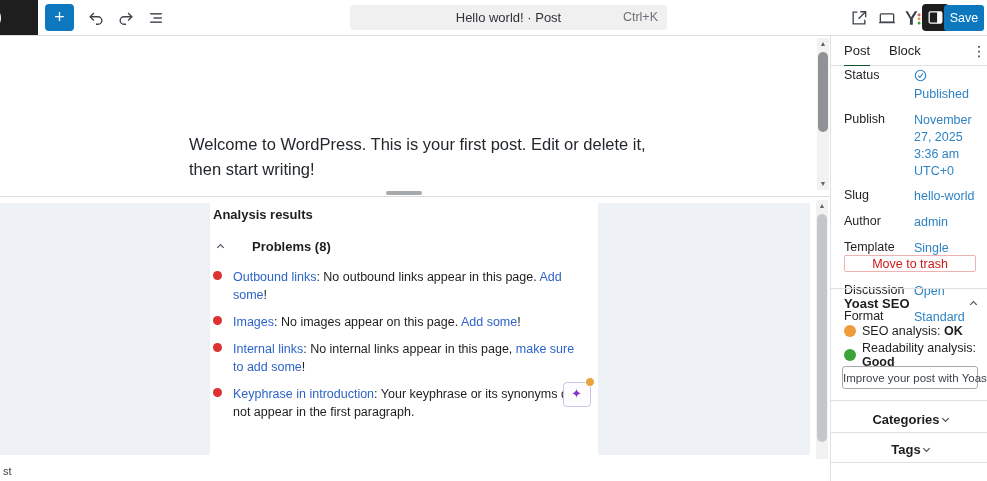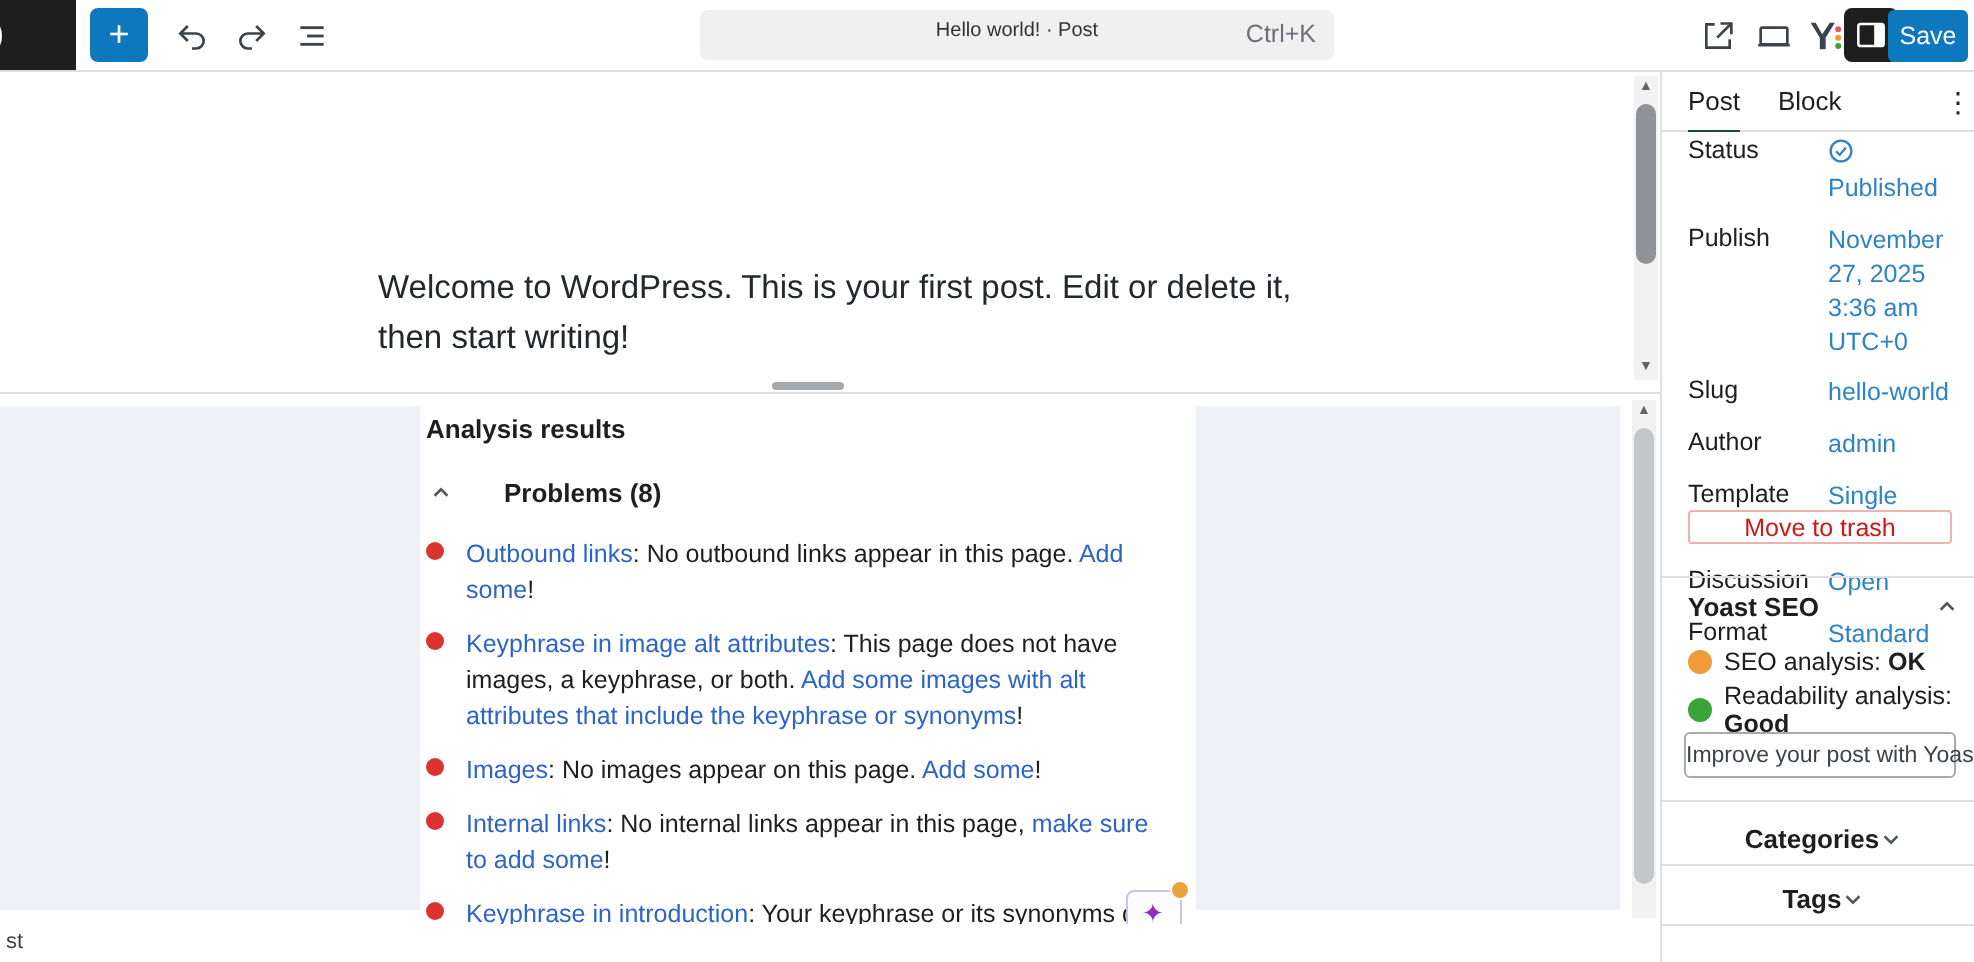--- a/index.html
+++ b/index.html
@@ -11,21 +11,21 @@
   .topbar { position:absolute; top:0; left:0; width:987px; height:36px; background:#fff;
             border-bottom:1px solid #ddd; z-index:30; }
   .logo-btn { position:absolute; left:0; top:0; width:38px; height:35px; background:#1e1e1e; overflow:hidden; cursor:pointer; }
   .logo-circle { position:absolute; left:-23px; top:6px; width:24px; height:24px; border:2px solid #fff; border-radius:50%; }
   .inserter { position:absolute; left:45px; top:4px; width:29px; height:27px; border:none; border-radius:4px;
               background:#0d78be; color:#fff; font-size:18px; line-height:25px; text-align:center; cursor:pointer; }
   .tb-icon { position:absolute; top:8px; width:20px; height:20px; color:#3c434a; cursor:pointer; }
   .tb-icon svg { width:20px; height:20px; display:block; }
   .cmd-bar { position:absolute; left:350px; top:5px; width:317px; height:25px; background:#f0f0f0;
              border-radius:4px; cursor:pointer; }
-  .cmd-title { position:absolute; left:0; right:0; top:5px; text-align:center; font-size:10px; color:#2f3338; }
+  .cmd-title { position:absolute; left:0; right:0; top:5px; text-align:center; font-size:13px; color:#2f3338; }
   .cmd-shortcut { position:absolute; right:9px; top:5px; font-size:12.5px; color:#6c7177; }
   .toggle-sidebar { position:absolute; left:922px; top:4px; width:27px; height:27px; background:#1e1e1e;
                     border-radius:4px; border:none; cursor:pointer; }
   .save-btn { position:absolute; left:944px; top:5px; width:40px; height:26px; background:#0d78be; border:none;
               border-radius:3px; color:#fff; font-size:12.5px; cursor:pointer; font-family:"Liberation Sans",sans-serif; }
 
   
   .editor { position:absolute; top:36px; left:0; width:987px; height:161px; background:#fff; }
   .post-title { position:absolute; left:189px; top:42px; font-size:34px; font-weight:500; letter-spacing:-0.5px; color:#101316; }
   .post-body { position:absolute; left:189px; top:96px; width:482px; font-size:16.5px; line-height:1.5; color:#23282d; }
@@ -179,21 +179,20 @@
       <div class="an-problems">
         <span class="chev">
           <svg width="11" height="11" viewBox="0 0 12 12">
               <path d="M2.5 7.5 6 4l3.5 3.5" fill="none" stroke="#50575e" stroke-width="1.4"></path>
             </svg>
         </span>
         <b>Problems (8)</b>
       </div>
       <div id="analysis-items">
           <div class="an-item"><span class="dot"></span><span class="an-text"><a>Outbound links</a><span>: No outbound links appear in this page. </span><a>Add some</a><span>!</span></span></div>
-          <div class="an-item"><span class="dot"></span><span class="an-text"><a>Keyphrase in image alt attributes</a><span>: This page does not have images, a keyphrase, or both. </span><a>Add some images with alt attributes that include the keyphrase or synonyms</a><span>!</span></span></div>
           <div class="an-item"><span class="dot"></span><span class="an-text"><a>Images</a><span>: No images appear on this page. </span><a>Add some</a><span>!</span></span></div>
           <div class="an-item"><span class="dot"></span><span class="an-text"><a>Internal links</a><span>: No internal links appear in this page, </span><a>make sure to add some</a><span>!</span></span></div>
           <div class="an-item"><span class="dot"></span><span class="an-text"><a>Keyphrase in introduction</a><span>: Your keyphrase or its synonyms do not appear in the first paragraph. </span></span><button class="ai-btn">
               <span class="ai-spark">✦</span>
               <span class="ai-badge"></span>
             </button></div>
         </div>
     </div>
 
     <div class="vscroll meta-scroll">

